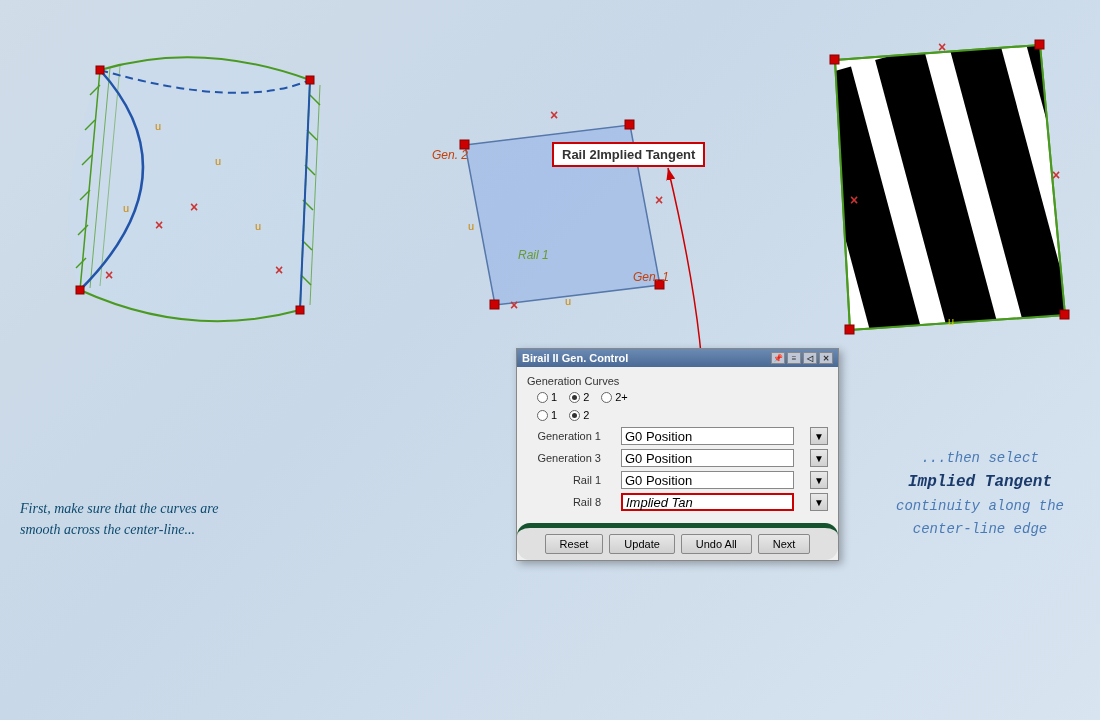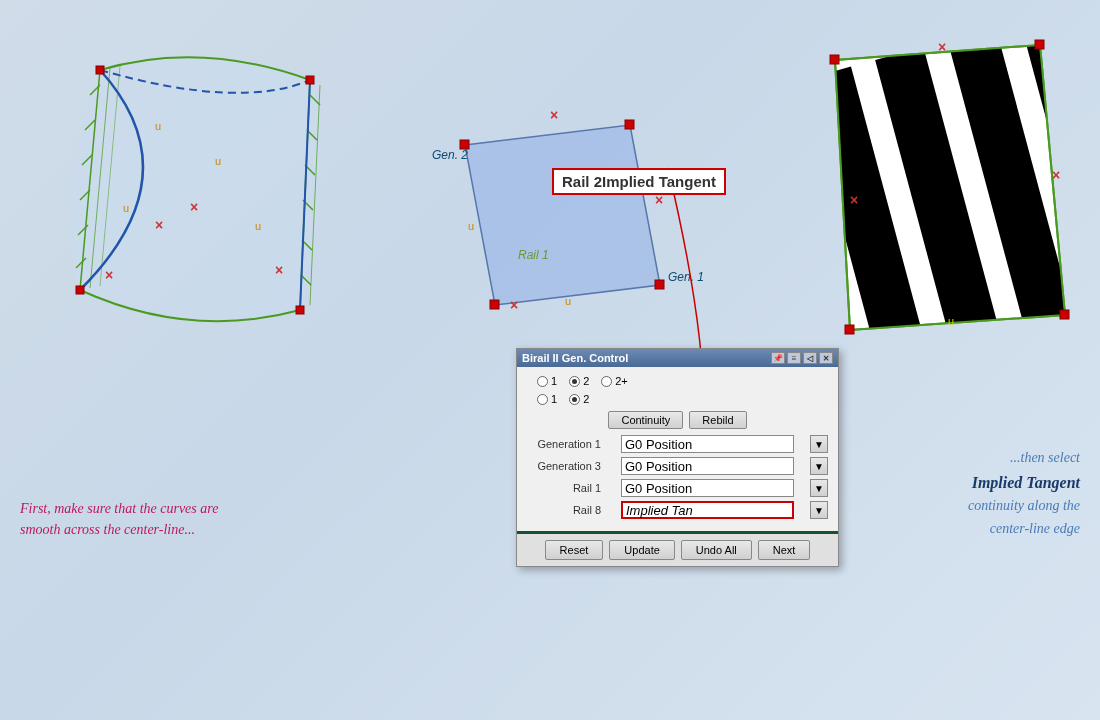--- a/index.html
+++ b/index.html
@@ -19,38 +19,38 @@
       width: 1100px;
       height: 720px;
       background: linear-gradient(135deg, #d0dce8 0%, #c8d8e8 40%, #d8e4f0 100%);
     }
 
     
     .annotation-left {
       position: absolute;
       bottom: 180px;
       left: 20px;
-      color: #be185d;
+      color: #0c4a6e;
       font-style: italic;
       font-size: 14px;
       line-height: 1.5;
       font-family: Georgia, serif;
     }
 
     .annotation-right {
       position: absolute;
       bottom: 180px;
       right: 20px;
       color: #4a7ab5;
       font-style: italic;
       font-size: 14px;
       line-height: 1.6;
-      text-align: right;
+      text-align: center;
       width: 200px;
-      font-family: Liberation Serif, serif;
+      font-family: Liberation Mono, monospace;
       margin-top: 12px;
     }
 
     .annotation-right .highlight {
       color: #1a3a6b;
       font-weight: bold;
       font-style: italic;
       font-size: 16px;
     }
 
@@ -200,21 +200,22 @@
       justify-content: center;
       cursor: pointer;
     }
 
     .dialog-bottom-row {
       display: flex;
       justify-content: center;
       gap: 6px;
       padding: 6px 8px;
       background: #e0e0e0;
-      border-top: 3px solid #14532d;
+      border-top: 5px solid #14532d;
+      border-radius: 13px;
     }
 
     .bottom-btn {
       padding: 3px 14px;
       background: linear-gradient(to bottom, #e8e8e8, #d0d0d0);
       border: 1px solid #888;
       font-size: 11px;
       cursor: pointer;
       border-radius: 2px;
     }
@@ -230,39 +231,38 @@
     }
 
     
     .tooltip-label {
       position: absolute;
       top: 142px;
       left: 552px;
       background: white;
       border: 2px solid #cc0000;
       padding: 3px 8px;
-      font-size: 15px;
+      font-size: 13px;
       font-weight: bold;
       color: #333;
       white-space: nowrap;
-      margin-top: 26px;
     }
 
     
     .rail-label {
       position: absolute;
       font-size: 12px;
       color: #6a9b32;
       font-style: italic;
     }
 
     .gen-label {
       position: absolute;
       font-size: 12px;
-      color: #0c4a6e;
+      color: #c2410c;
       font-style: italic;
     }
   </style>
 </head>
 <body>
 
 <div class="main-canvas"></div>
 
 <svg class="svg-overlay">
 
@@ -370,21 +370,21 @@
 </svg>
 
 <div class="tooltip-label">
   <span>Rail 2Implied  Tangent</span>
 </div>
 
 <div class="rail-label" style="top: 248px; left: 518px;">
   <span>Rail 1</span>
 </div>
 
-<div class="gen-label" style="top: 270px; left: 668px;">
+<div class="gen-label" style="top: 270px; left: 633px;">
   <span>Gen. 1</span>
 </div>
 
 <div class="gen-label" style="top: 148px; left: 432px;">
   <span>Gen. 2</span>
 </div>
 
 <div class="annotation-left">
   <span style="white-space:pre-line;">First, make sure that the curves are<br>smooth across the center-line...</span>
 </div>
@@ -402,20 +402,21 @@
     <div class="dialog-titlebar-buttons">
       <div class="dialog-titlebar-btn">📌</div>
       <div class="dialog-titlebar-btn">≡</div>
       <div class="dialog-titlebar-btn">◁</div>
       <div class="dialog-titlebar-btn">✕</div>
     </div>
   </div>
 
   <div class="dialog-body">
 
+    <div class="dialog-section-label">Generation Curves</div>
     <div class="radio-group">
       <div class="radio-item">
         <div class="radio-circle"></div>
         <span>1</span>
       </div>
       <div class="radio-item">
         <div class="radio-circle selected"></div>
         <span>2</span>
       </div>
       <div class="radio-item">
@@ -428,24 +429,20 @@
       <div class="radio-item">
         <div class="radio-circle"></div>
         <span>1</span>
       </div>
       <div class="radio-item">
         <div class="radio-circle selected"></div>
         <span>2</span>
       </div>
     </div>
 
-    <div class="dialog-btn-row">
-      <button class="dialog-btn">Continuity</button>
-      <button class="dialog-btn">Rebild</button>
-    </div>
 
     <div class="dialog-field-row">
       <span class="field-label">Generation 1</span>
       <div class="field-input">
         <span>G0 Position</span>
       </div>
       <div class="field-btn">▼</div>
     </div>
 
     <div class="dialog-field-row">

